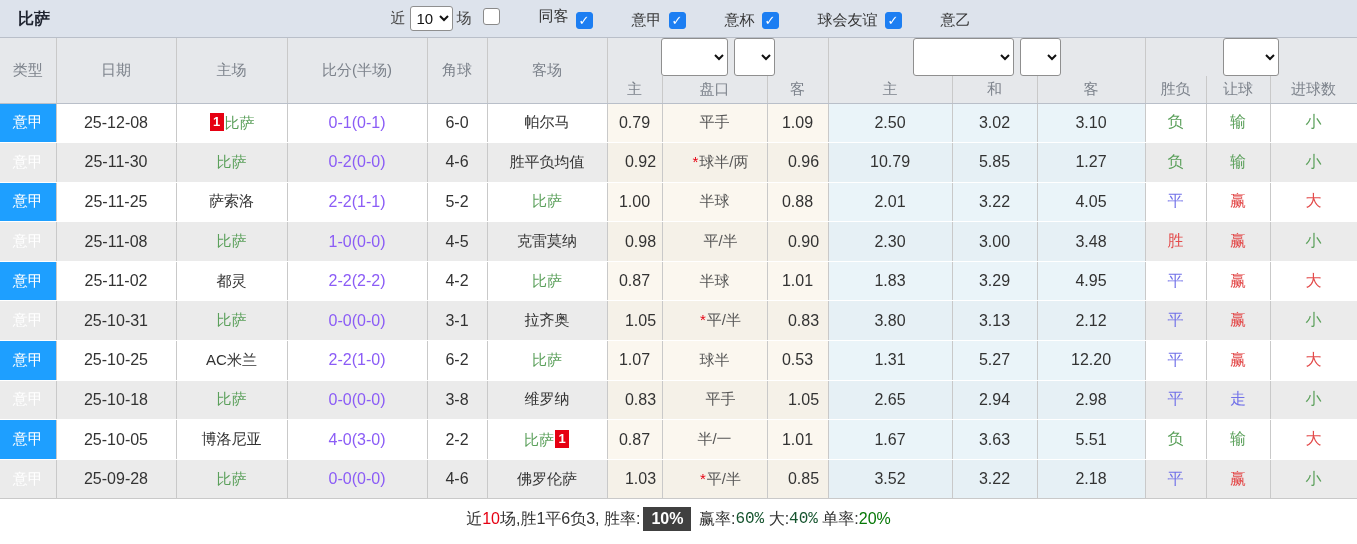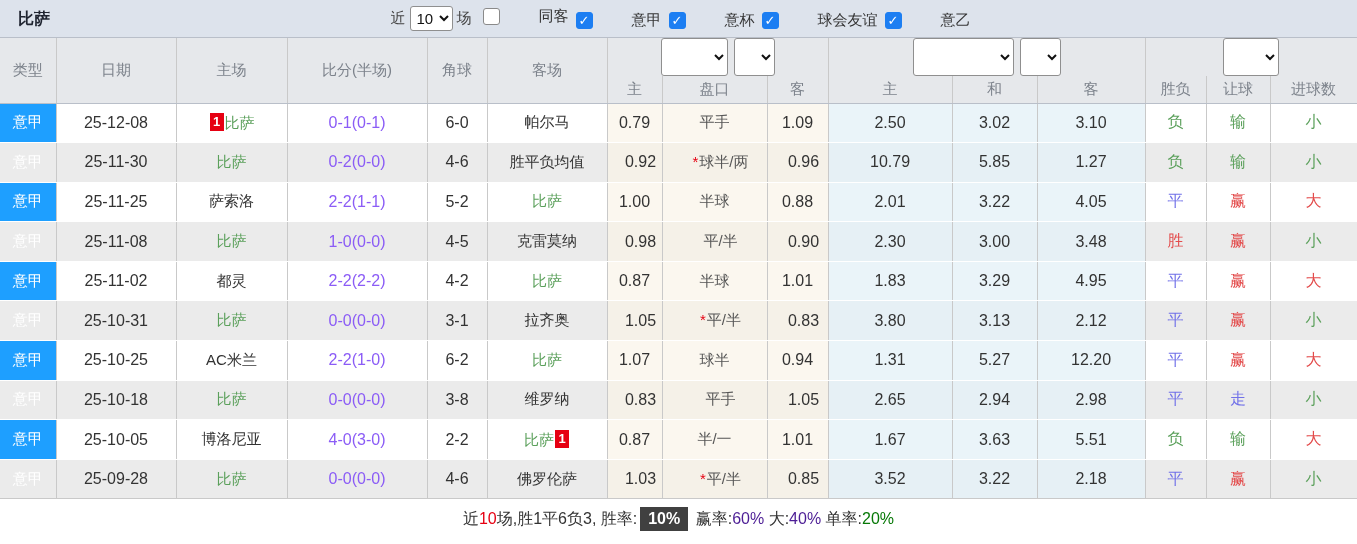--- a/index.html
+++ b/index.html
@@ -77,21 +77,21 @@
   .c-green { color: #5ba05b; }
   .c-blue  { color: #7171e8; }
   
   .summary {
     height: 40px; display: flex; align-items: center; justify-content: center;
     font-size: 16px; background: #fff; white-space: pre-wrap;
   }
   .summary span { white-space: pre-wrap; }
   .s-dark  { color: #333; }
   .s-red   { color: #e60012; }
-  .s-blue  { color: #4c1d95; }
+  .s-blue  { color: #14532d; font-family: Liberation Mono, monospace; }
   .s-green { color: #067806; }
   .s-badge {
     background: #404040; color: #fff; font-weight: bold;
     padding: 3px 8px; margin: 0 3px;
   }
 </style>
 </head>
 <body>
 
 <div class="topbar">
@@ -274,21 +274,21 @@
       </tr>
       <tr>
         <td class="league">意甲</td>
         <td class="date">25-10-25</td>
         <td class="team"><span class="team-n">AC米兰</span></td>
         <td class="score"><span class="score-main">2-2</span><span class="score-half">(1-0)</span></td>
         <td class="corners">6-2</td>
         <td class="team"><span class="team-hl">比萨</span></td>
         <td class="crow num">1.07</td>
         <td class="crow handicap"><span>球半</span></td>
-        <td class="crow num">0.94</td>
+        <td class="crow num">0.53</td>
         <td class="avg num">1.31</td>
         <td class="avg num">5.27</td>
         <td class="avg num">12.20</td>
         <td class="res c-blue">平</td>
         <td class="res c-red">赢</td>
         <td class="res c-red">大</td>
       </tr>
       <tr class="alt">
         <td class="league">意甲</td>
         <td class="date">25-10-18</td>

